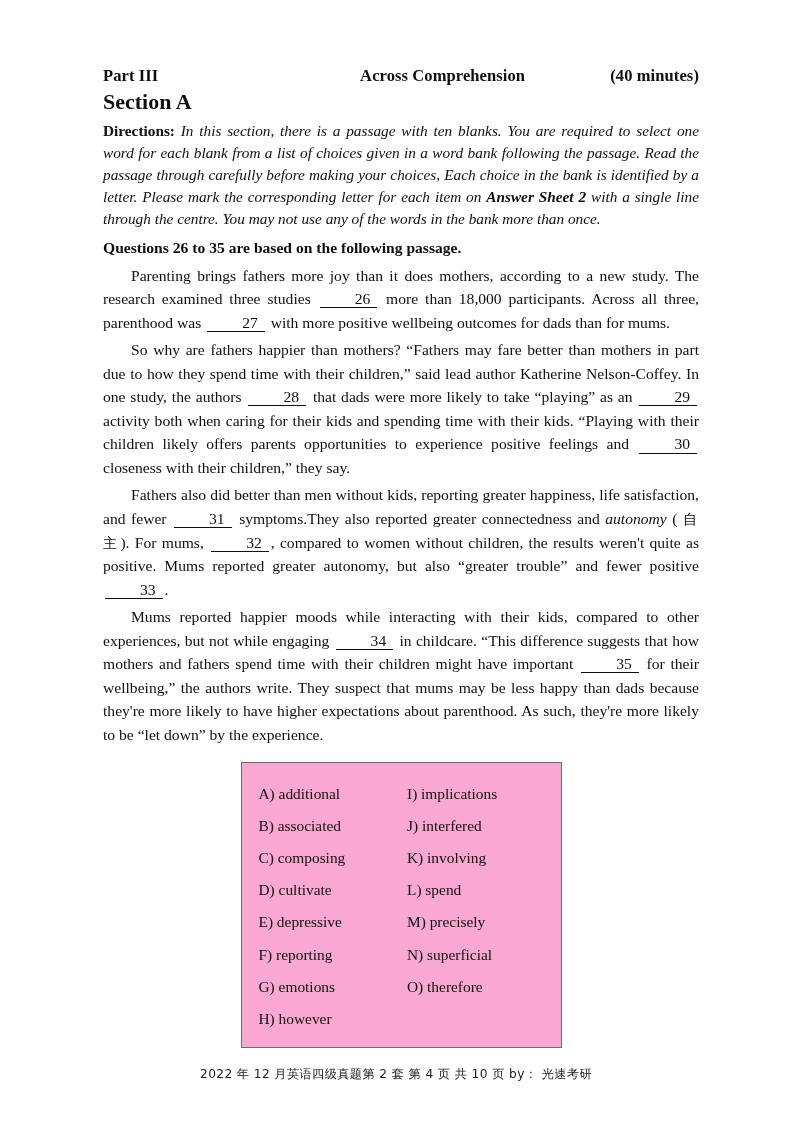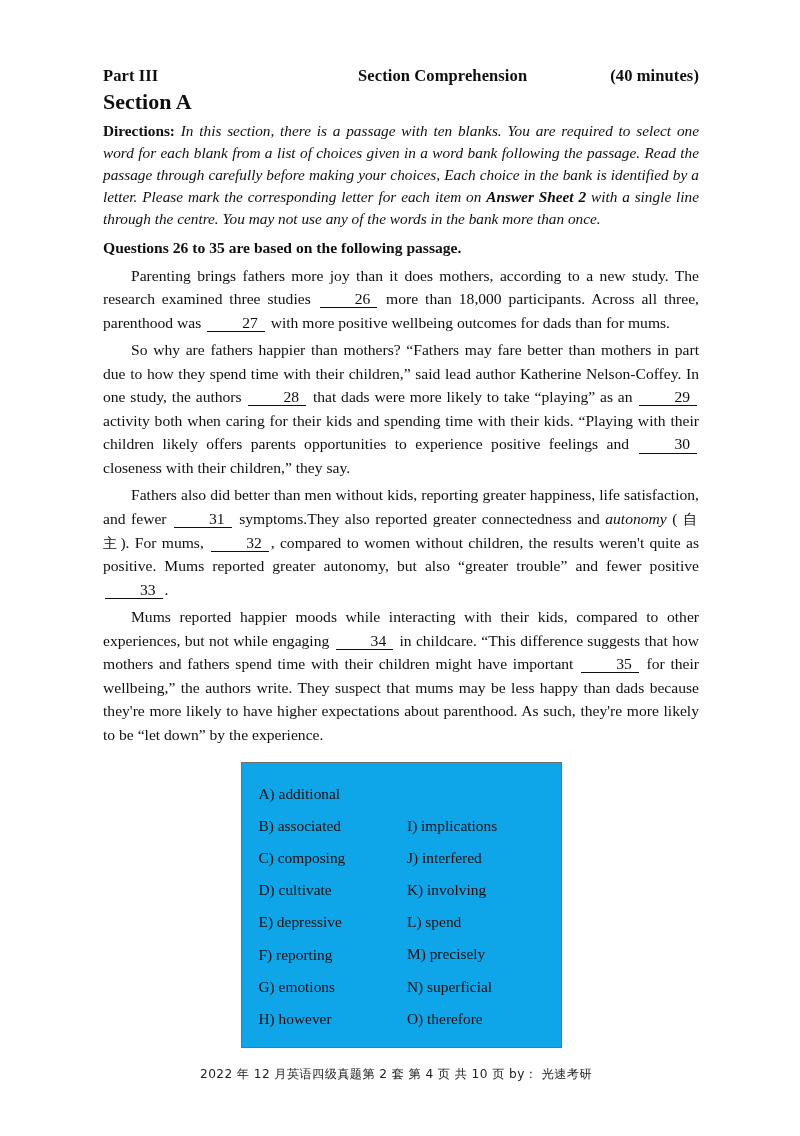--- a/index.html
+++ b/index.html
@@ -114,33 +114,32 @@
   .wordbank-wrap {
     display: flex;
     justify-content: center;
     margin-top: 16px;
   }
   .wordbank {
     box-sizing: border-box;
     width: 321px;
     border: 1.4px solid #6e6e6e;
     padding: 14px 0 12px 0;
-    background: #0ea5e9;
+    background: #f9a8d4;
   }
   .wb-grid {
     display: flex;
   }
   .wb-col {
     flex: 1 1 50%;
     padding-left: 17px;
     box-sizing: border-box;
   }
   .wb-col.right {
     padding-left: 6px;
-    margin-top: 32px;
   }
   .wb-item {
     font-size: 15.4px;
     line-height: 1.0;
     padding: 8.4px 0;
     white-space: nowrap;
   }
 
   
   .footer {
@@ -156,21 +155,21 @@
   }
 </style>
 </head>
 <body>
 
 <div class="page">
   <div class="content">
 
     <div class="header-row">
       <span class="header-part">Part III</span>
-      <span class="header-title">Section Comprehension</span>
+      <span class="header-title">Across Comprehension</span>
       <span class="header-time">(40 minutes)</span>
     </div>
 
     <div class="section-label">Section A</div>
 
     <div class="directions">
       <span class="dir-label">Directions:</span><span class="dir-body"> <span>In this section, there is a passage with ten blanks. You are required to select one word for each blank from a list of choices given in a word bank following the passage. Read the passage through carefully before making your choices, Each choice in the bank is identified by a letter. Please mark the corresponding letter for each item on </span><b>Answer Sheet 2</b><span> with a single line through the centre. You may not use any of the words in the bank more than once.</span></span>
     </div>
 
     <div class="questions-line">Questions 26 to 35 are based on the following passage.</div>

